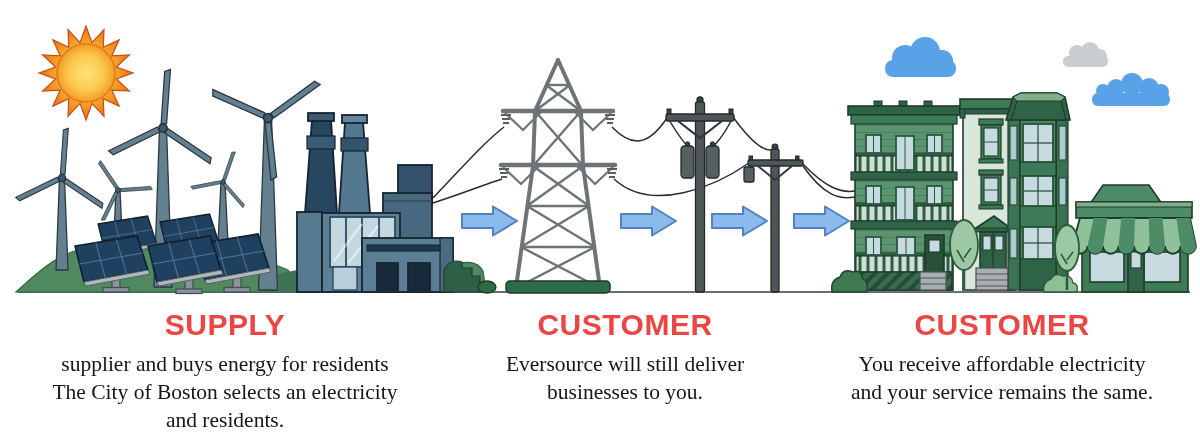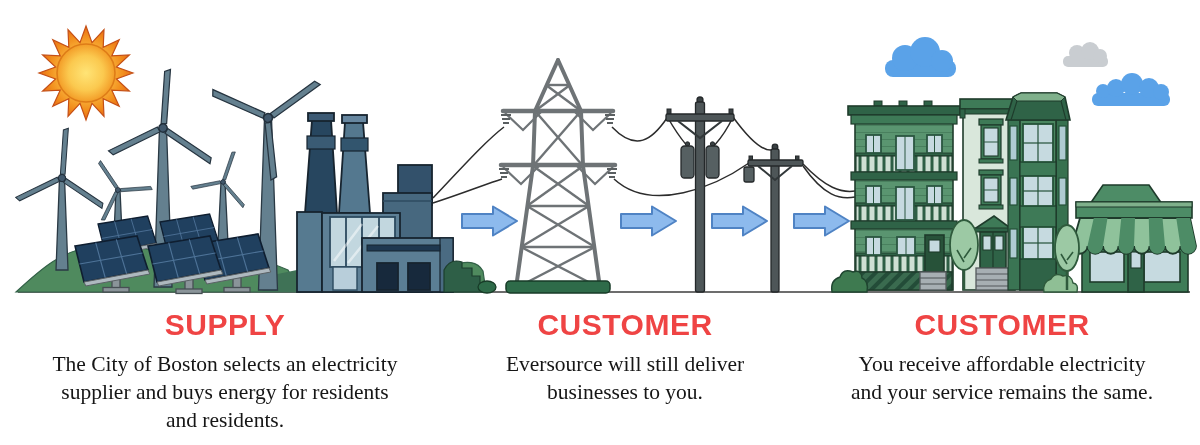--- a/index.html
+++ b/index.html
@@ -389,22 +389,22 @@
   <g stroke="#2F5A3C">
     <line x1="1067" y1="290" x2="1067" y2="262" stroke-width="2.5"></line>
     <ellipse cx="1067" cy="248" rx="12" ry="23" fill="#9CC9A4" stroke-width="1.8"></ellipse>
     <path d="M1067,264 L1061,254 M1067,260 L1073,252" fill="none" stroke-width="1.6"></path>
   </g>
 </svg>
 
 <div class="captions">
   <section class="caption caption-supply">
     <h2>SUPPLY</h2>
+    <div class="line">supplier and buys energy for residents</div>
     <div class="line">The City of Boston selects an electricity</div>
-    <div class="line">supplier and buys energy for residents</div>
     <div class="line">and residents.</div>
   </section>
   <section class="caption caption-delivery">
     <h2>CUSTOMER</h2>
     <div class="line">Eversource will still deliver</div>
     <div class="line">businesses to you.</div>
   </section>
   <section class="caption caption-customer">
     <h2>CUSTOMER</h2>
     <div class="line">You receive affordable electricity</div>

